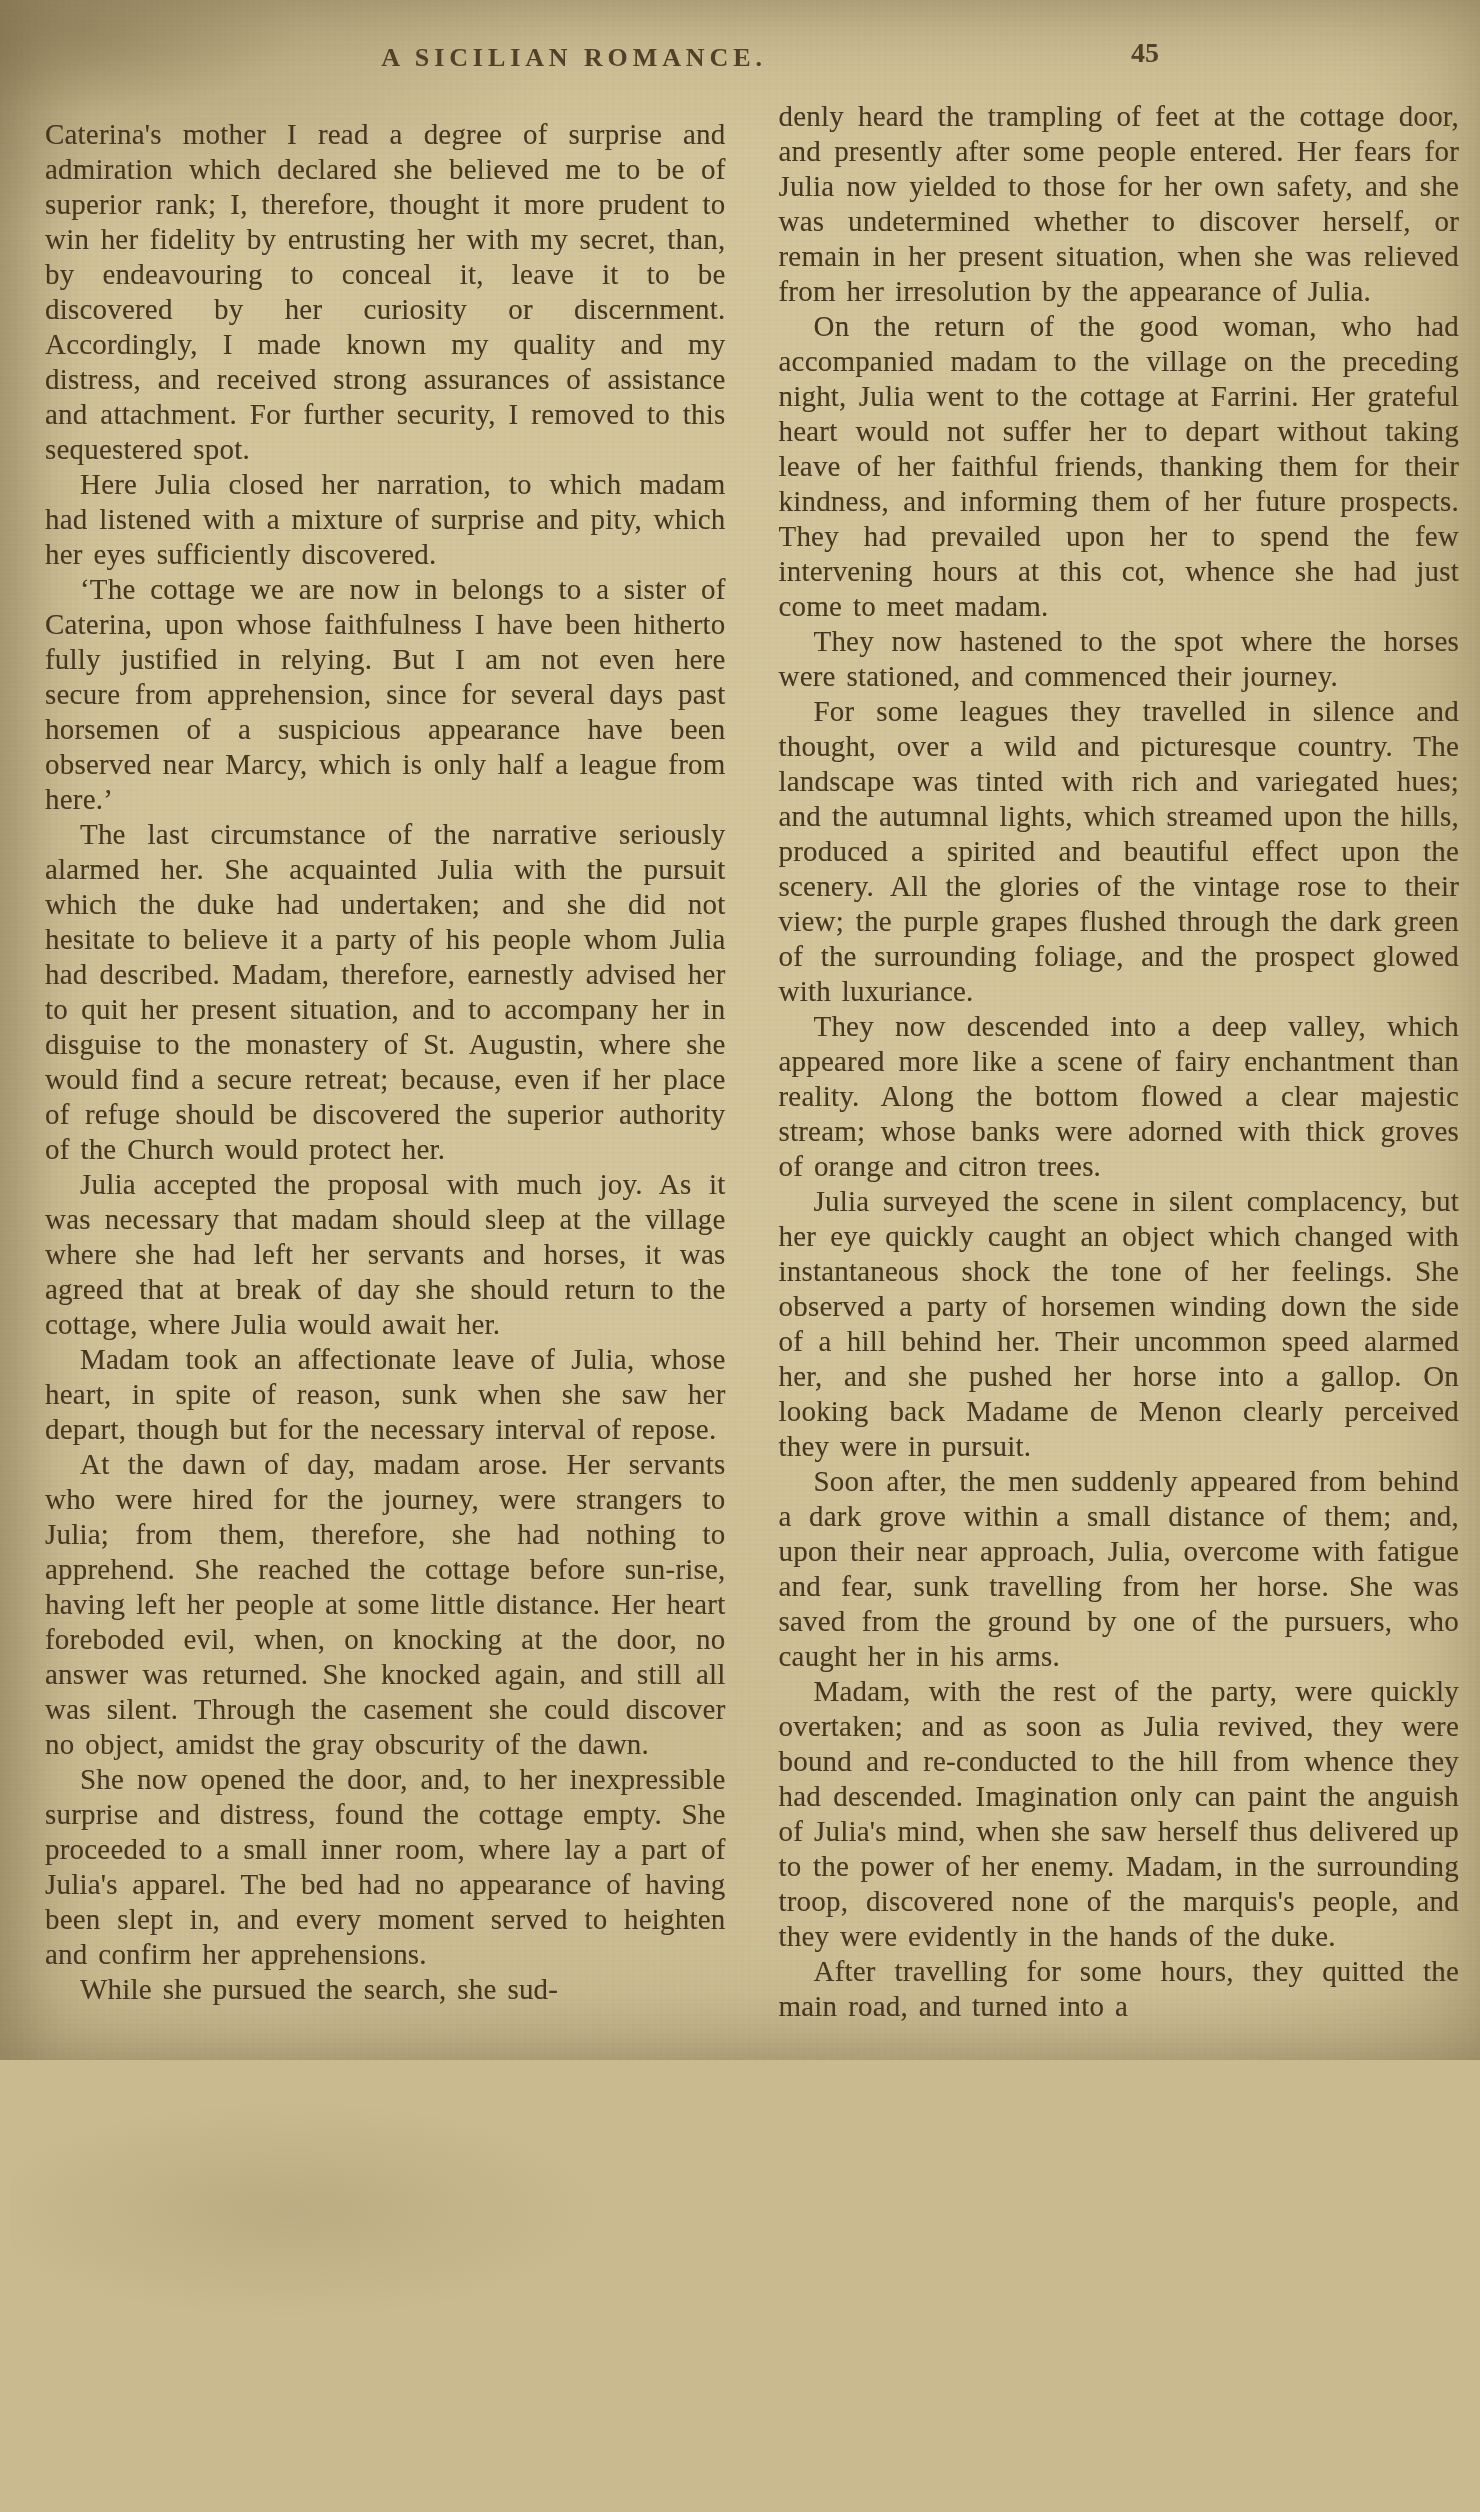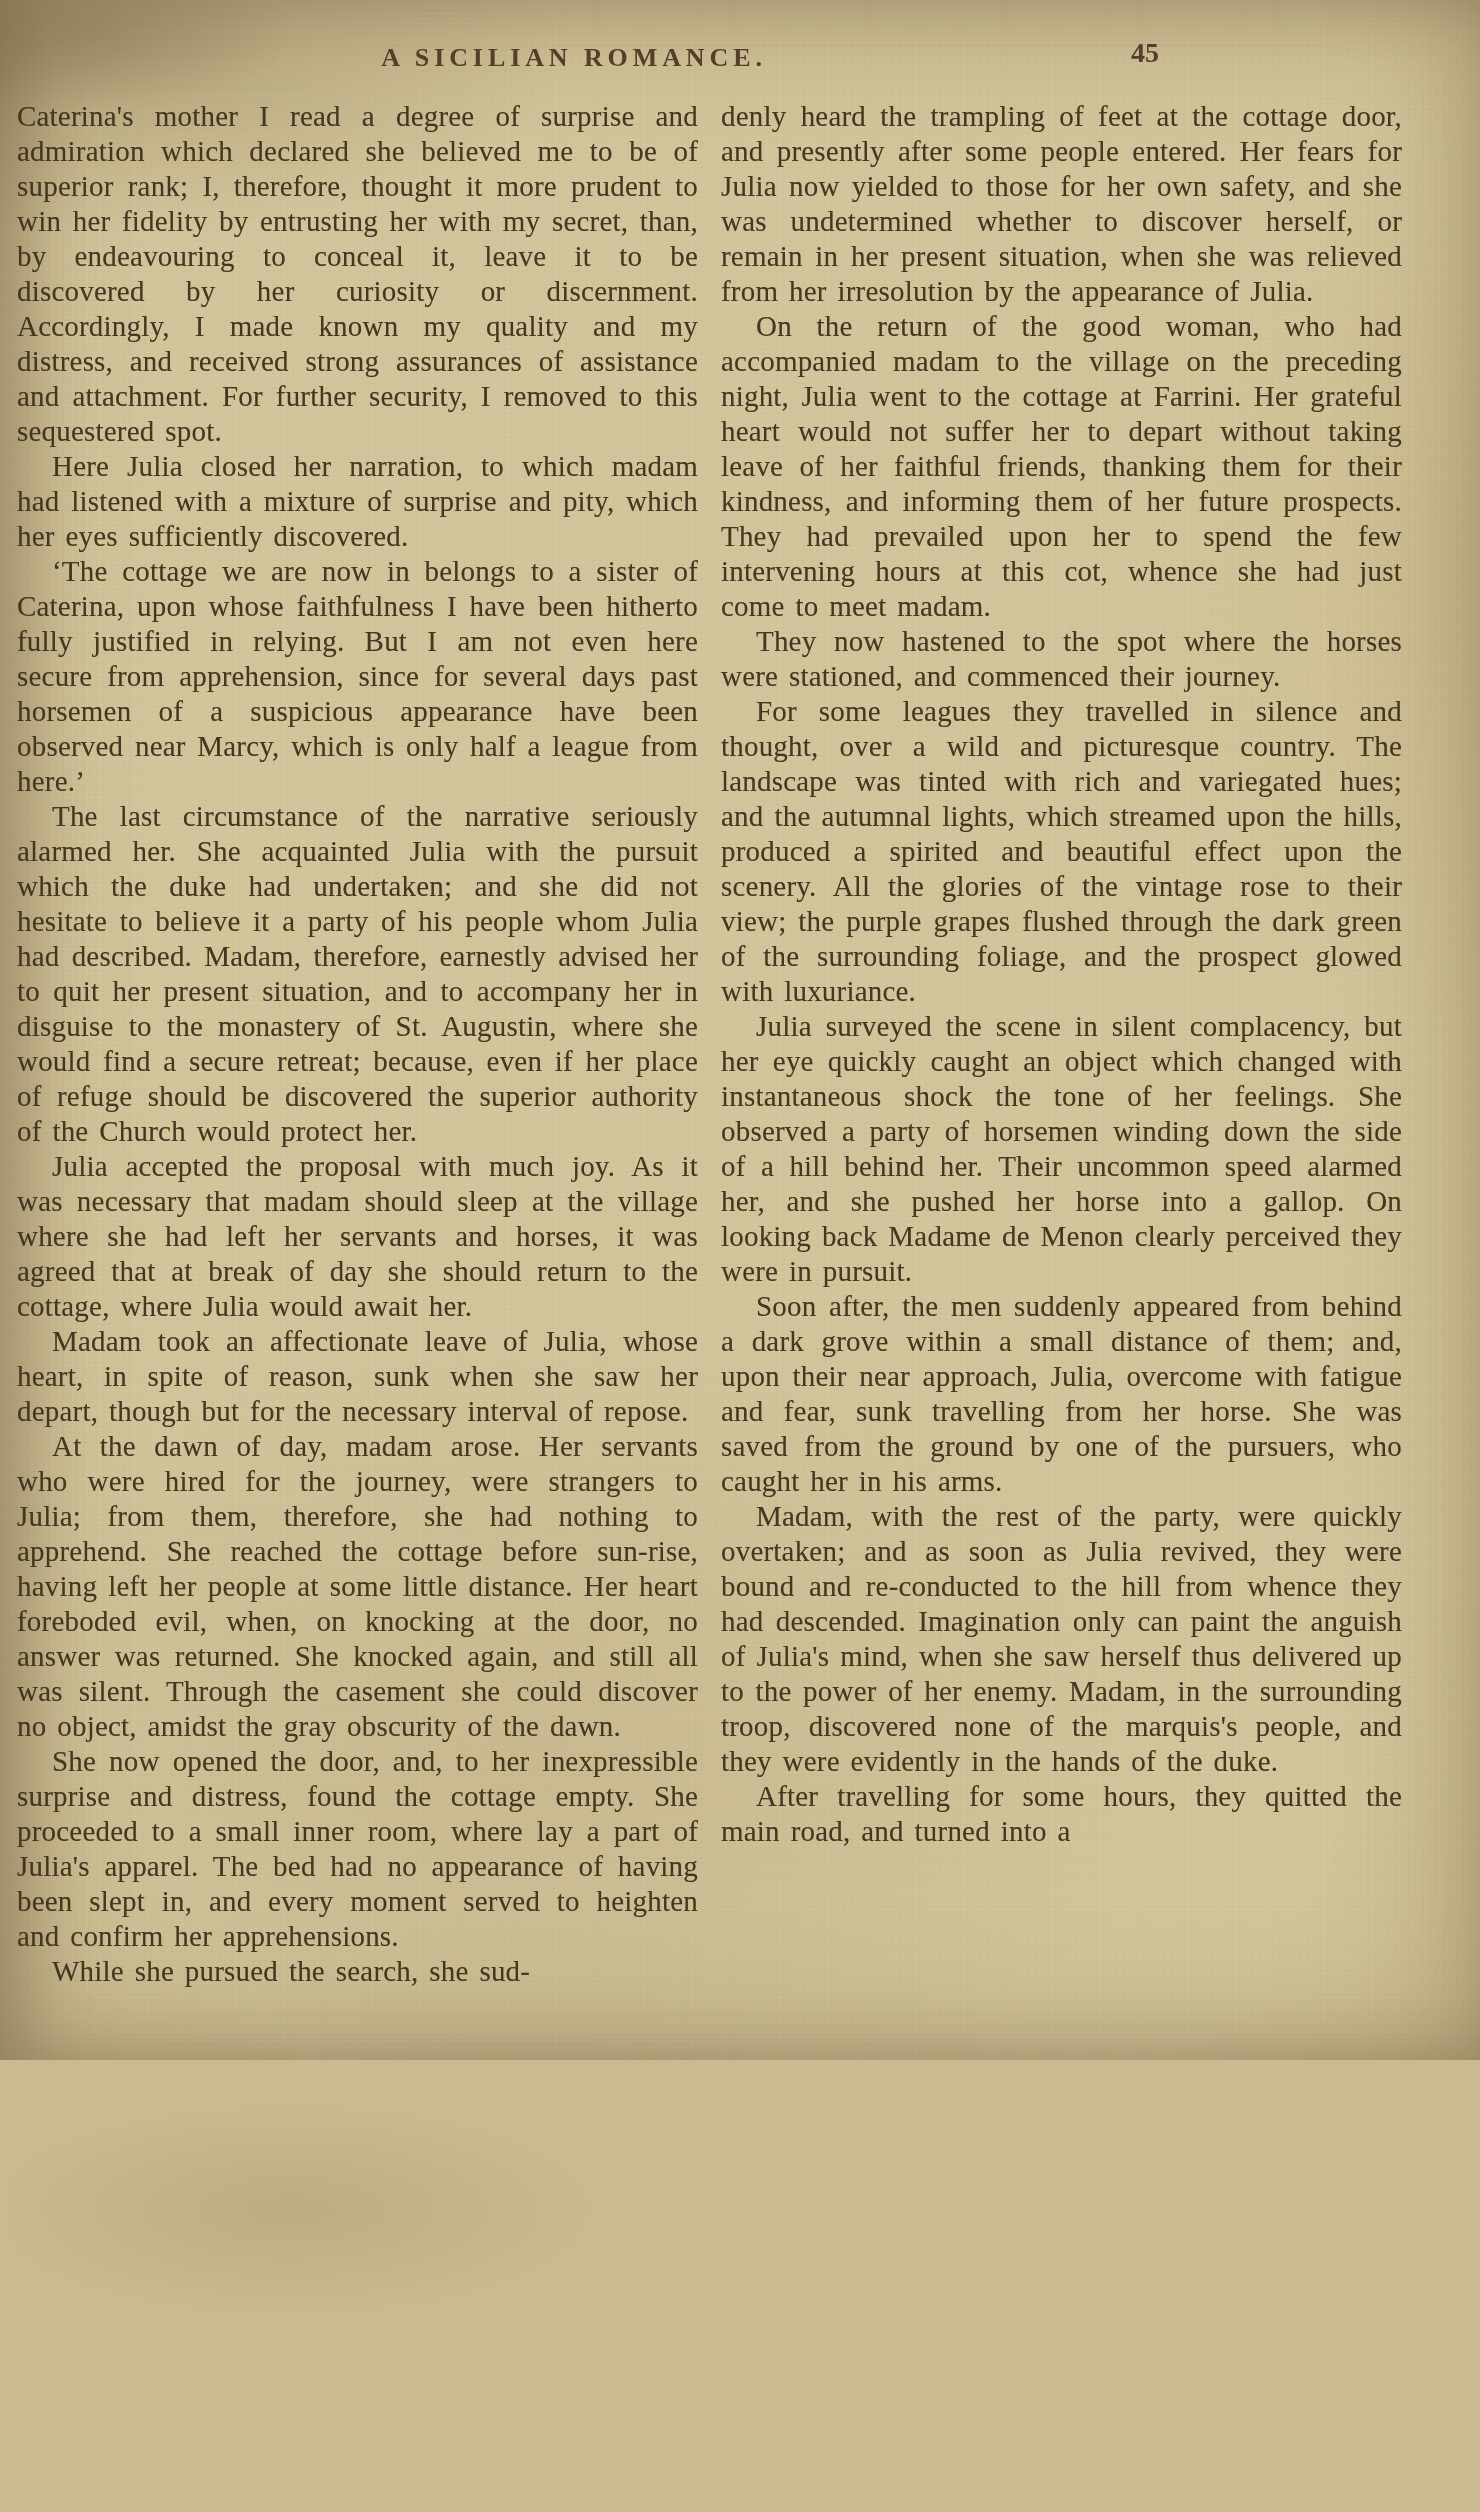--- a/index.html
+++ b/index.html
@@ -62,24 +62,25 @@
     right: 282px;
     top: -5.8px;
     font-size: 28px;
     font-weight: bold;
     color: #54402a;
     text-align: center;
   }
   .columns {
     position: absolute;
     top: 99px;
-    left: 17px;
+    left: 45px;
     width: 1414px;
     display: flex;
-    gap: 23px;
+    gap: 53px;
+    align-items: center;
   }
   .column {
     width: 681px;
     text-align: justify;
     font-size: 29px;
     line-height: 35px;
     letter-spacing: 0.2px;
     word-spacing: 3.4px;
     color: rgba(64, 48, 28, 0.93);
     text-shadow: 0 0 0.6px rgba(64,48,28,0.35);
@@ -124,20 +125,21 @@
         <p class="para">Madam took an affectionate leave of Julia, whose heart, in spite of reason, sunk when she saw her depart, though but for the necessary interval of repose.</p>
         <p class="para">At the dawn of day, madam arose.  Her servants who were hired for the journey, were strangers to Julia; from them, therefore, she had nothing to apprehend.  She reached the cottage before sun-rise, having left her people at some little distance.  Her heart foreboded evil, when, on knocking at the door, no answer was returned.  She knocked again, and still all was silent. Through the casement she could discover no object, amidst the gray obscurity of the dawn.</p>
         <p class="para">She now opened the door, and, to her inexpressible surprise and distress, found the cottage empty.  She proceeded to a small inner room, where lay a part of Julia's apparel.  The bed had no appearance of having been slept in, and every moment served to heighten and confirm her apprehensions.</p>
         <p class="para">While she pursued the search, she sud-</p>
       </div>
     <div class="column">
         <p class="para no-indent">denly heard the trampling of feet at the cottage door, and presently after some people entered.  Her fears for Julia now yielded to those for her own safety, and she was undetermined whether to discover herself, or remain in her present situation, when she was relieved from her irresolution by the appearance of Julia.</p>
         <p class="para">On the return of the good woman, who had accompanied madam to the village on the preceding night, Julia went to the cottage at Farrini.  Her grateful heart would not suffer her to depart without taking leave of her faithful friends, thanking them for their kindness, and informing them of her future prospects.  They had prevailed upon her to spend the few intervening hours at this cot, whence she had just come to meet madam.</p>
         <p class="para">They now hastened to the spot where the horses were stationed, and commenced their journey.</p>
         <p class="para">For some leagues they travelled in silence and thought, over a wild and picturesque country.  The landscape was tinted with rich and variegated hues; and the autumnal lights, which streamed upon the hills, produced a spirited and beautiful effect upon the scenery.  All the glories of the vintage rose to their view; the purple grapes flushed through the dark green of the surrounding foliage, and the prospect glowed with luxuriance.</p>
+        <p class="para">They now descended into a deep valley, which appeared more like a scene of fairy enchantment than reality.  Along the bottom flowed a clear majestic stream; whose banks were adorned with thick groves of orange and citron trees.</p>
         <p class="para">Julia surveyed the scene in silent complacency, but her eye quickly caught an object which changed with instantaneous shock the tone of her feelings.  She observed a party of horsemen winding down the side of a hill behind her.  Their uncommon speed alarmed her, and she pushed her horse into a gallop.  On looking back Madame de Menon clearly perceived they were in pursuit.</p>
         <p class="para">Soon after, the men suddenly appeared from behind a dark grove within a small distance of them; and, upon their near approach, Julia, overcome with fatigue and fear, sunk travelling from her horse.  She was saved from the ground by one of the pursuers, who caught her in his arms.</p>
         <p class="para">Madam, with the rest of the party, were quickly overtaken; and as soon as Julia revived, they were bound and re-conducted to the hill from whence they had descended. Imagination only can paint the anguish of Julia's mind, when she saw herself thus delivered up to the power of her enemy. Madam, in the surrounding troop, discovered none of the marquis's people, and they were evidently in the hands of the duke.</p>
         <p class="para">After travelling for some hours, they quitted the main road, and turned into a</p>
       </div>
   </div>
 
   <div class="column-divider"></div>
 
 </div>

